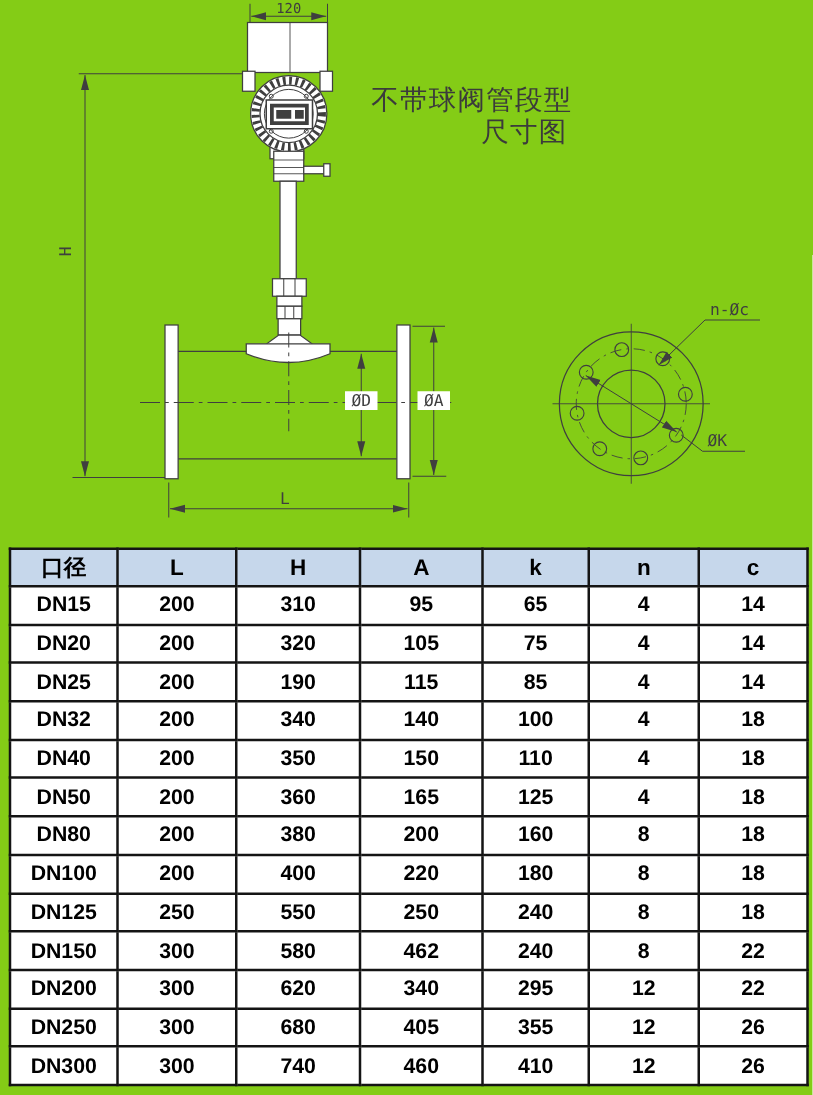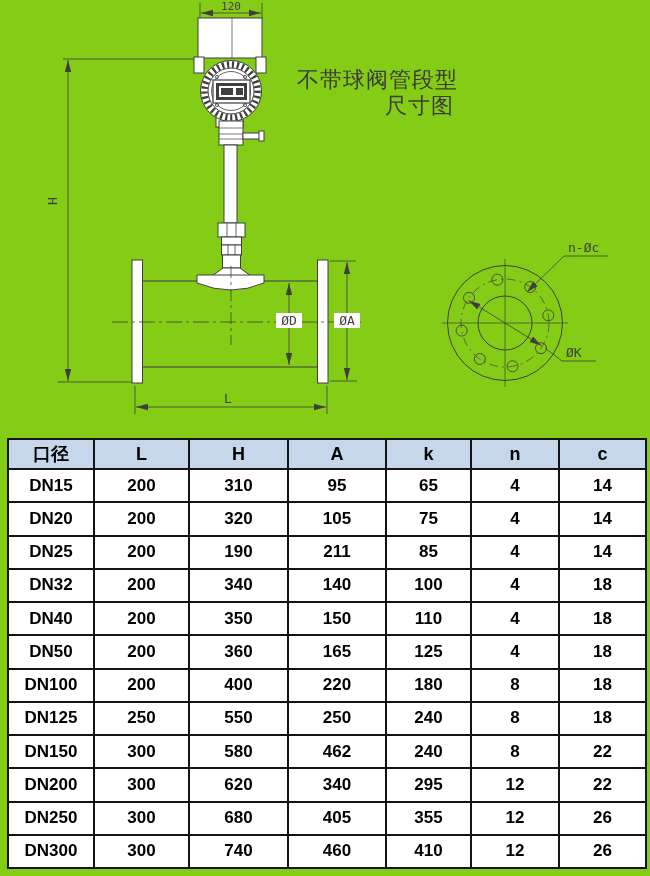--- a/index.html
+++ b/index.html
@@ -188,21 +188,21 @@
           <td>320</td>
           <td>105</td>
           <td>75</td>
           <td>4</td>
           <td>14</td>
       </tr>
       <tr>
         <td>DN25</td>
           <td>200</td>
           <td>190</td>
-          <td>211</td>
+          <td>115</td>
           <td>85</td>
           <td>4</td>
           <td>14</td>
       </tr>
       <tr>
         <td>DN32</td>
           <td>200</td>
           <td>340</td>
           <td>140</td>
           <td>100</td>
@@ -218,20 +218,29 @@
           <td>4</td>
           <td>18</td>
       </tr>
       <tr>
         <td>DN50</td>
           <td>200</td>
           <td>360</td>
           <td>165</td>
           <td>125</td>
           <td>4</td>
+          <td>18</td>
+      </tr>
+      <tr>
+        <td>DN80</td>
+          <td>200</td>
+          <td>380</td>
+          <td>200</td>
+          <td>160</td>
+          <td>8</td>
           <td>18</td>
       </tr>
       <tr>
         <td>DN100</td>
           <td>200</td>
           <td>400</td>
           <td>220</td>
           <td>180</td>
           <td>8</td>
           <td>18</td>

